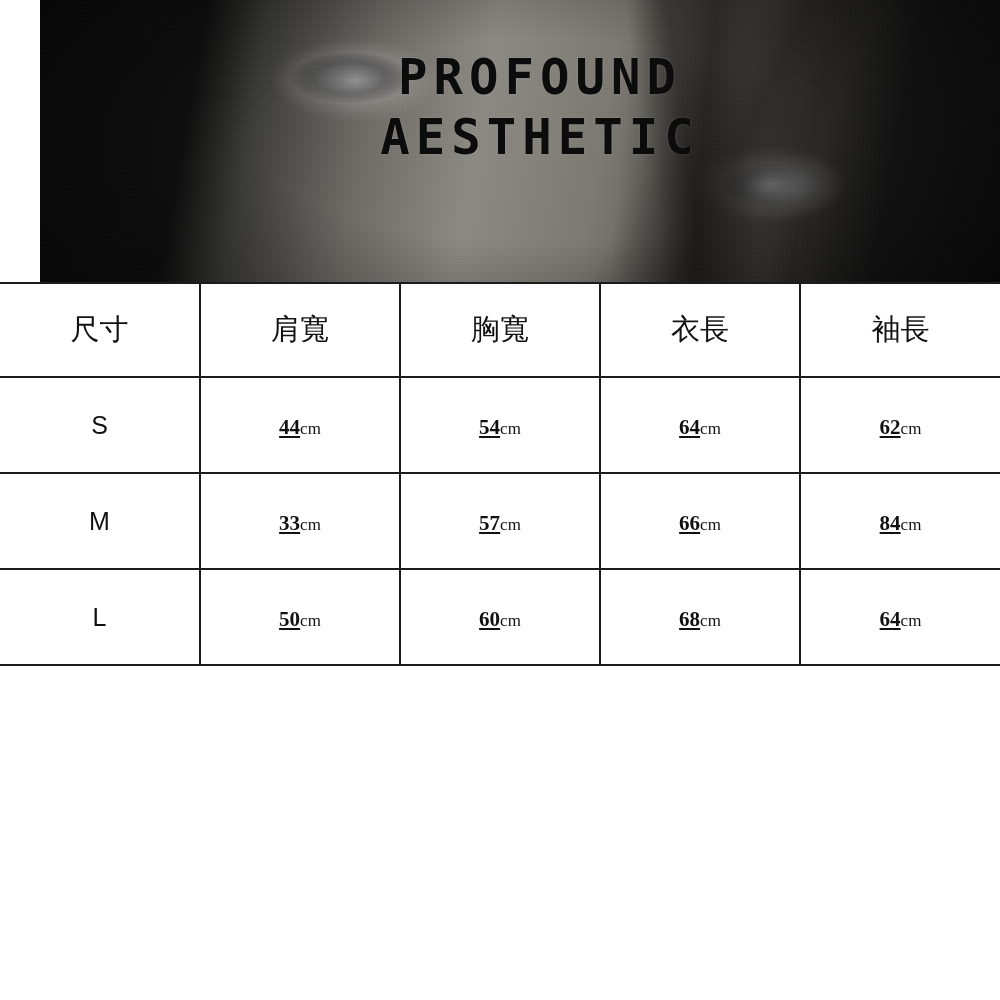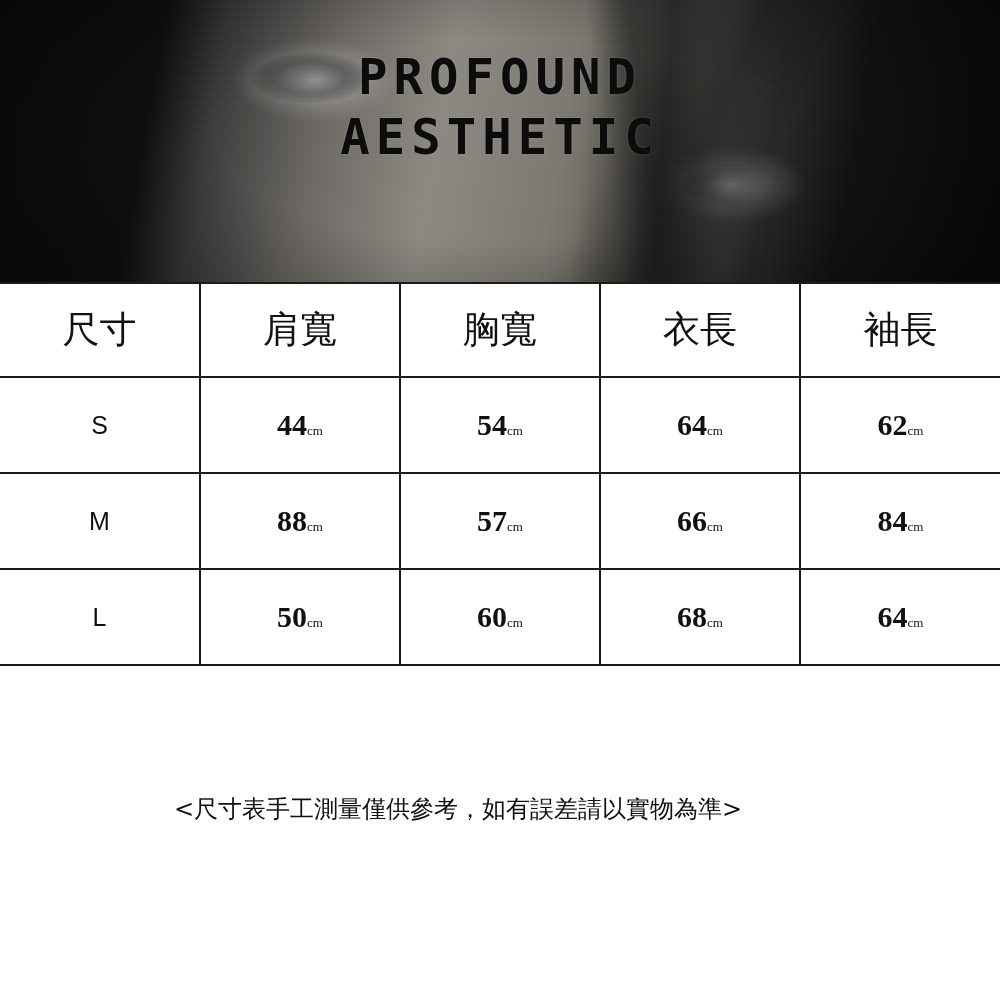--- a/index.html
+++ b/index.html
@@ -11,20 +11,21 @@
     width: 1000px;
     height: 1000px;
     font-family: "Liberation Sans", sans-serif;
     overflow: hidden;
   }
   .page {
     position: relative;
     width: 916px;
     height: 1000px;
     background: #ffffff;
+    padding-left: 40px;
   }
 
   
   .hero {
     position: relative;
     width: 1000px;
     height: 282px;
     overflow: hidden;
     background: #1a1a1a;
   }
@@ -107,39 +108,40 @@
     color: #111;
     background: #fff;
   }
   table.size-table th:first-child,
   table.size-table td:first-child { border-left: none; }
   table.size-table th:last-child,
   table.size-table td:last-child { border-right: none; }
 
   table.size-table thead th {
     height: 90px;
-    font-size: 37px;
+    font-size: 29px;
     font-weight: normal;
     font-family: "DejaVu Serif", serif;
   }
   table.size-table tbody td {
     height: 92px;
     font-size: 25px;
   }
   td.size-label {
     font-size: 26px;
     font-family: "Liberation Sans", sans-serif;
   }
   .val {
     font-weight: bold;
-    font-size: 30px;
+    font-size: 21px;
     font-family: "Liberation Serif", serif;
+    text-decoration: underline;
   }
   .unit {
-    font-size: 13px;
+    font-size: 17px;
     font-family: "Liberation Serif", serif;
   }
 
   
   .notes {
     position: absolute;
     left: 0;
     right: 0;
     top: 790px;
     text-align: center;
@@ -183,36 +185,35 @@
         <tr>
           <td class="size-label">S</td>
           <td><span class="val">44</span><span class="unit">cm</span></td>
           <td><span class="val">54</span><span class="unit">cm</span></td>
           <td><span class="val">64</span><span class="unit">cm</span></td>
           <td><span class="val">62</span><span class="unit">cm</span></td>
         </tr>
 
         <tr>
           <td class="size-label">M</td>
-          <td><span class="val">88</span><span class="unit">cm</span></td>
+          <td><span class="val">33</span><span class="unit">cm</span></td>
           <td><span class="val">57</span><span class="unit">cm</span></td>
           <td><span class="val">66</span><span class="unit">cm</span></td>
           <td><span class="val">84</span><span class="unit">cm</span></td>
         </tr>
 
         <tr>
           <td class="size-label">L</td>
           <td><span class="val">50</span><span class="unit">cm</span></td>
           <td><span class="val">60</span><span class="unit">cm</span></td>
           <td><span class="val">68</span><span class="unit">cm</span></td>
           <td><span class="val">64</span><span class="unit">cm</span></td>
         </tr>
 
 
       </tbody>
     </table>
   </div>
 
   <div class="notes">
-    <div>&lt;尺寸表手工測量僅供參考，如有誤差請以實物為準&gt;</div>
   </div>
 
 </div>
 
 </body></html>

